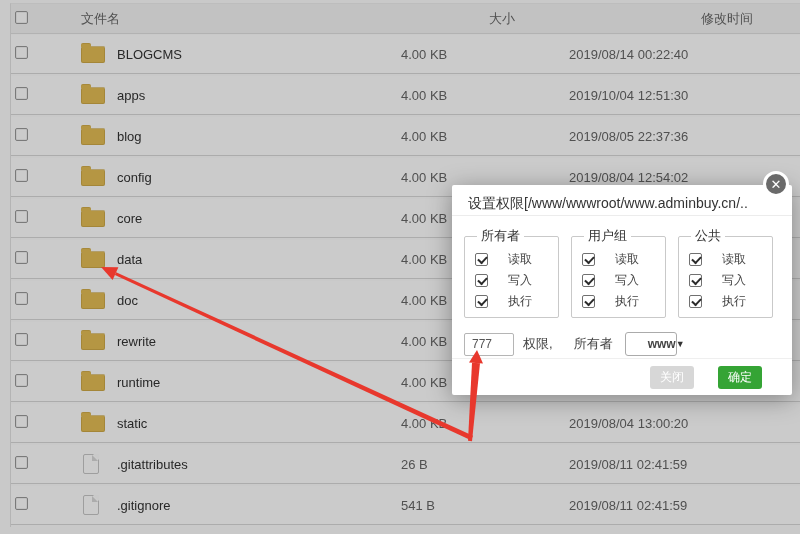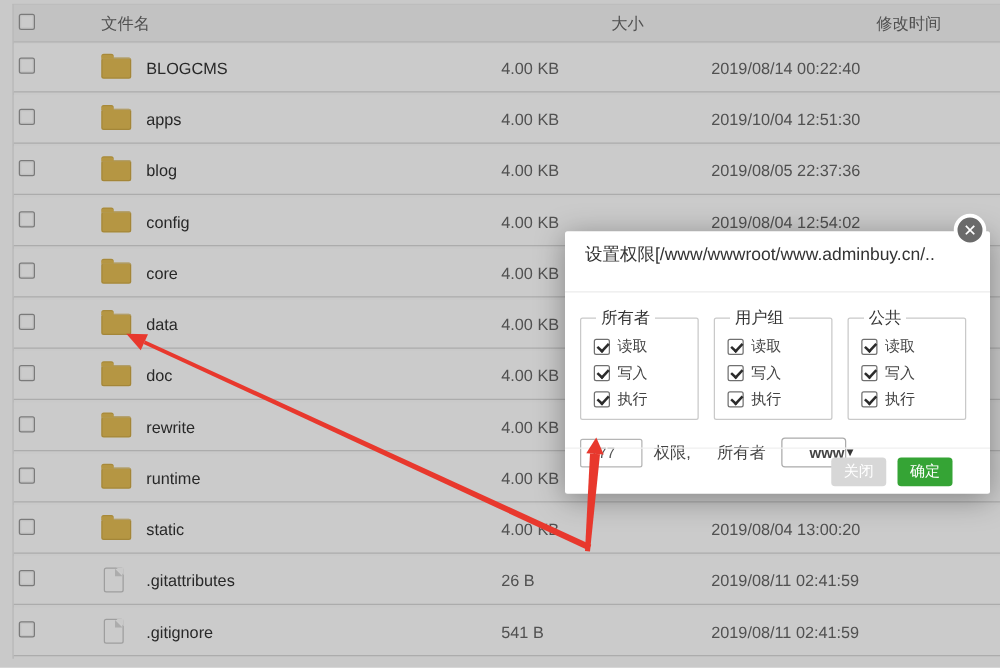--- a/index.html
+++ b/index.html
@@ -23,35 +23,35 @@
   .file-name { margin-left:12px; }
   .cell-size, .cell-time { padding-left:10px; color:#666; }
   .header-row .cell-name { padding-left:0; }
 
   
   .overlay { position:absolute; inset:0; background:rgba(0,0,0,0.205); z-index:10; }
 
   
   .dialog { position:absolute; left:452px; top:185px; width:340px; height:210px; background:#fff; border-radius:2px; box-shadow:0 4px 24px rgba(0,0,0,.35); z-index:20; }
   .dialog-close { position:absolute; top:-14px; left:311px; width:26px; height:26px; background:#6a6a6a; border:3px solid #fff; border-radius:50%; color:#fff; display:flex; align-items:center; justify-content:center; font-size:13px; font-weight:bold; cursor:pointer; line-height:1; }
-  .dialog-title { height:49px; line-height:37px; padding:0 16px; font-size:14px; color:#333; border-bottom:1px solid #ececec; white-space:nowrap; overflow:hidden; }
+  .dialog-title { height:31px; line-height:37px; padding:0 16px; font-size:14px; color:#333; border-bottom:1px solid #ececec; white-space:nowrap; overflow:hidden; }
   .dialog-body { padding:11px 12px 0 12px; }
   .perm-groups { display:flex; gap:12px; }
   .perm-groups fieldset { width:95px; border:1px solid #c9c9c9; border-radius:2px; padding:2px 0 7px 10px; }
   .perm-groups legend { font-size:13px; color:#333; padding:0 4px; margin-left:2px; }
-  .opt-row { display:flex; align-items:center; gap:6px; font-size:12px; color:#444; margin-top:4px; cursor:pointer; }
+  .opt-row { display:flex; align-items:center; gap:20px; font-size:12px; color:#444; margin-top:4px; cursor:pointer; }
   .cb { position:relative; width:13px; height:13px; border:1px solid #707070; border-radius:2px; background:#fff; flex:0 0 auto; }
   .cb.checked::after { content:""; position:absolute; left:2px; top:2px; width:7px; height:4px; border-left:2px solid #2b2b2b; border-bottom:2px solid #2b2b2b; transform:rotate(-47deg); }
   .perm-line { display:flex; align-items:center; margin-top:14px; font-size:13px; color:#444; }
   .perm-input { width:50px; height:23px; border:1px solid #b5b5b5; border-radius:2px; padding:0 7px; font-size:12px; color:#555; font-family:inherit; }
   .perm-label { margin-left:9px; }
   .owner-label { margin-left:21px; }
   .owner-select { margin-left:12px; width:52px; height:24px; border:1px solid #ababab; border-radius:3px; background:#fff; display:flex; align-items:center; justify-content:space-between; padding:0 5px 0 22px; font-size:12px; color:#444; cursor:pointer;font-weight:bold; }
   .owner-select .caret { font-size:9px; color:#333; }
-  .dialog-footer { position:absolute; left:0; right:0; bottom:0; height:37px; border-top:1px solid #efefef; display:flex; align-items:center; justify-content:flex-end; gap:9px; padding-right:30px; }
+  .dialog-footer { position:absolute; left:0; right:0; bottom:0; height:37px; border-top:1px solid #efefef; display:flex; align-items:center; justify-content:flex-end; gap:24px; padding-right:30px; }
   .btn { border:none; border-radius:3px; color:#fff; font-size:12px; height:23px; padding:0 10px; cursor:pointer; font-family:inherit; }
   .btn-close { background:#d7d7d7; }
   .btn-ok { background:#35a435; }
 
   
   .arrows { position:absolute; inset:0; z-index:30; pointer-events:none; }
 </style>
 </head>
 <body>
 

